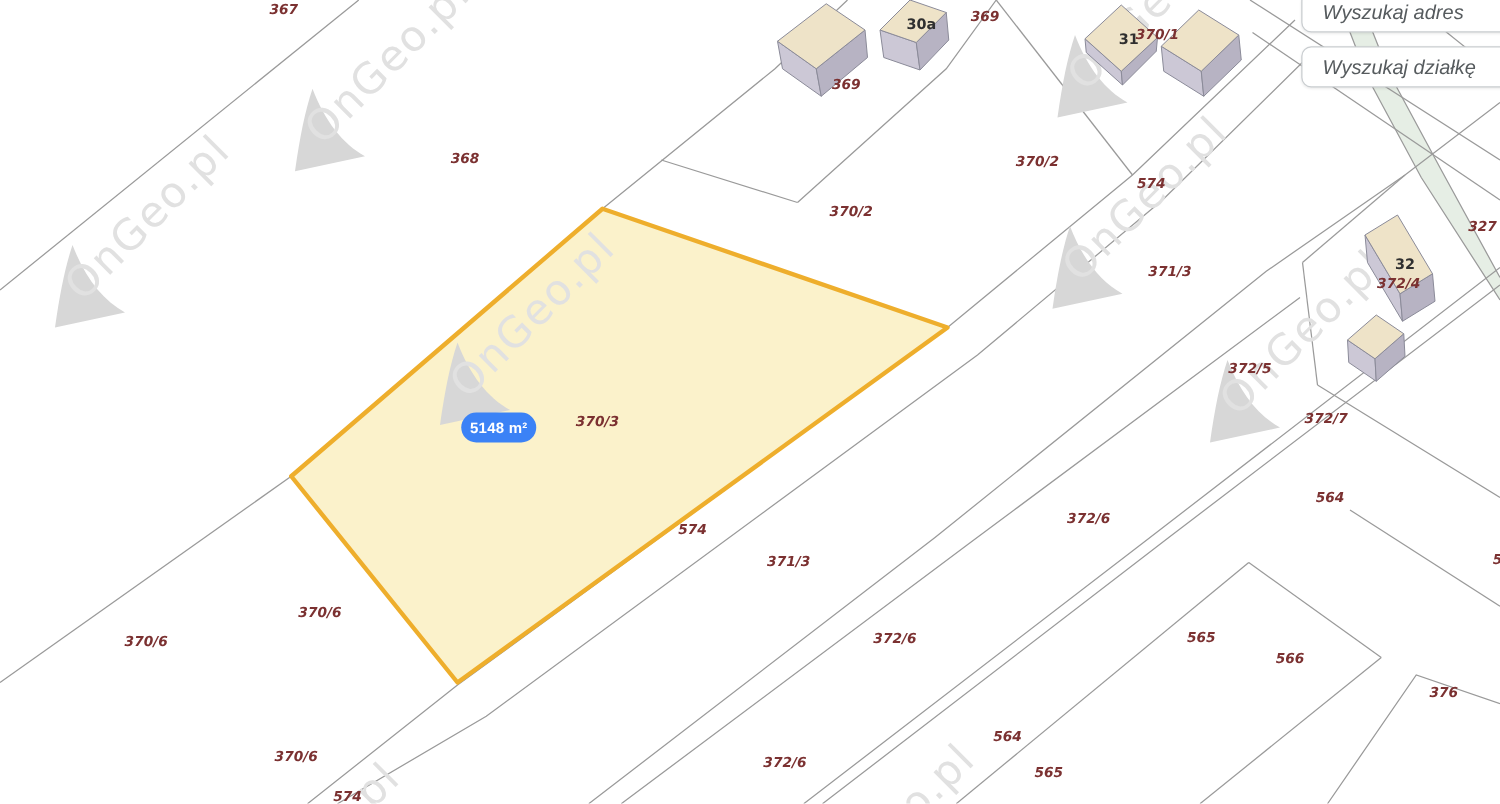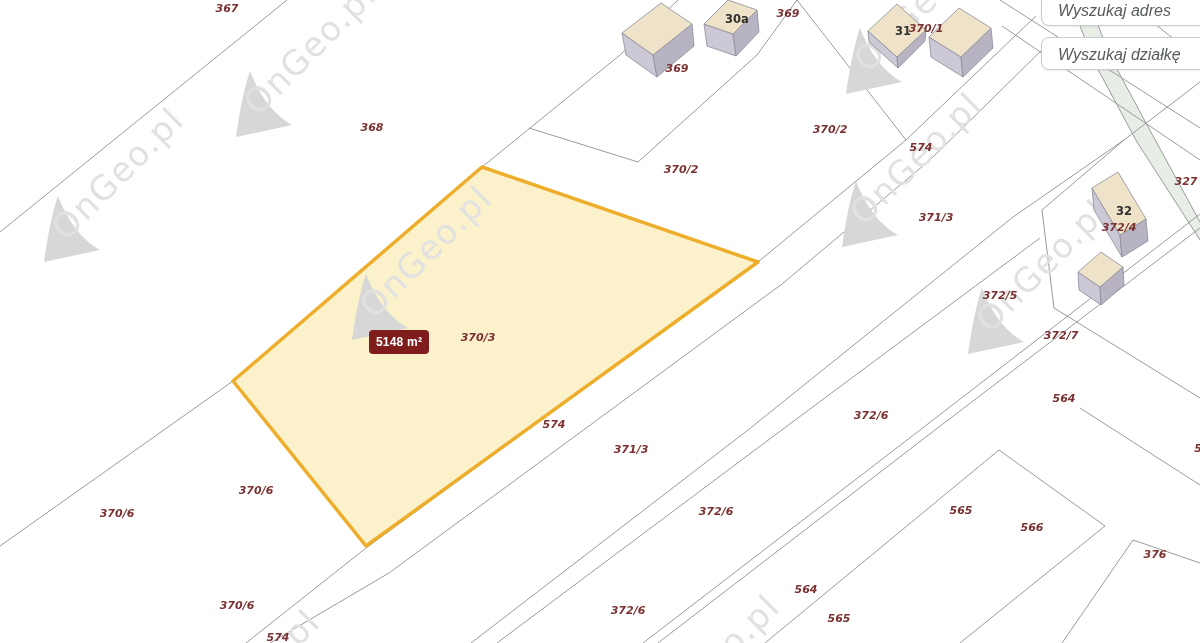--- a/index.html
+++ b/index.html
@@ -127,21 +127,21 @@
       <text x="806" y="589" text-anchor="middle" dominant-baseline="central" font-size="11" font-weight="bold" font-style="italic" fill="#7b3131">564</text>
       <text x="237" y="605" text-anchor="middle" dominant-baseline="central" font-size="11" font-weight="bold" font-style="italic" fill="#7b3131">370/6</text>
       <text x="628" y="610" text-anchor="middle" dominant-baseline="central" font-size="11" font-weight="bold" font-style="italic" fill="#7b3131">372/6</text>
       <text x="839" y="618" text-anchor="middle" dominant-baseline="central" font-size="11" font-weight="bold" font-style="italic" fill="#7b3131">565</text>
       <text x="278" y="637" text-anchor="middle" dominant-baseline="central" font-size="11" font-weight="bold" font-style="italic" fill="#7b3131">574</text>
       <text x="737" y="19" text-anchor="middle" dominant-baseline="central" font-size="11.5" font-weight="bold" fill="#2f2f2f">30a</text>
       <text x="903" y="31" text-anchor="middle" dominant-baseline="central" font-size="11.5" font-weight="bold" fill="#2f2f2f">31</text>
       <text x="1124" y="211" text-anchor="middle" dominant-baseline="central" font-size="11.5" font-weight="bold" fill="#2f2f2f">32</text>
     </svg>
 
-  <div id="area-tooltip" style="background: #7f1d1d;">5148 m²</div>
+  <div id="area-tooltip" style="background: #3b82f6; border-radius: 12px;">5148 m²</div>
 
   <div class="search-box" style="top:-7px;">
     <input type="text" placeholder="Wyszukaj adres" style="">
   </div>
   <div class="search-box" style="top:37px;">
     <input type="text" placeholder="Wyszukaj działkę" style="">
   </div>
 </div>
 
 </body></html>

